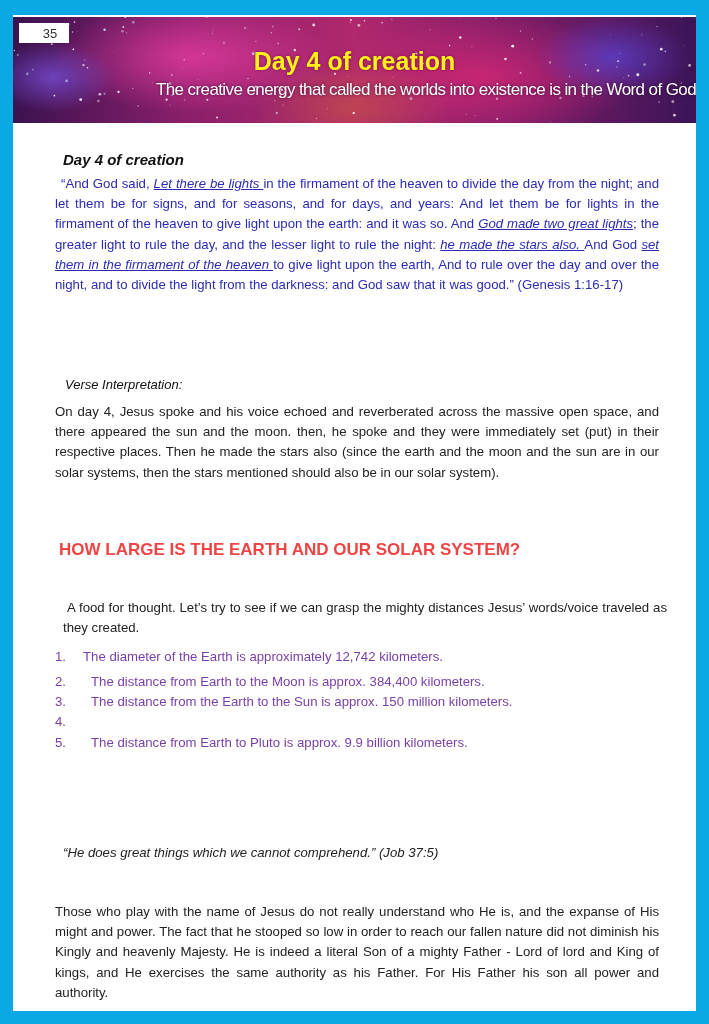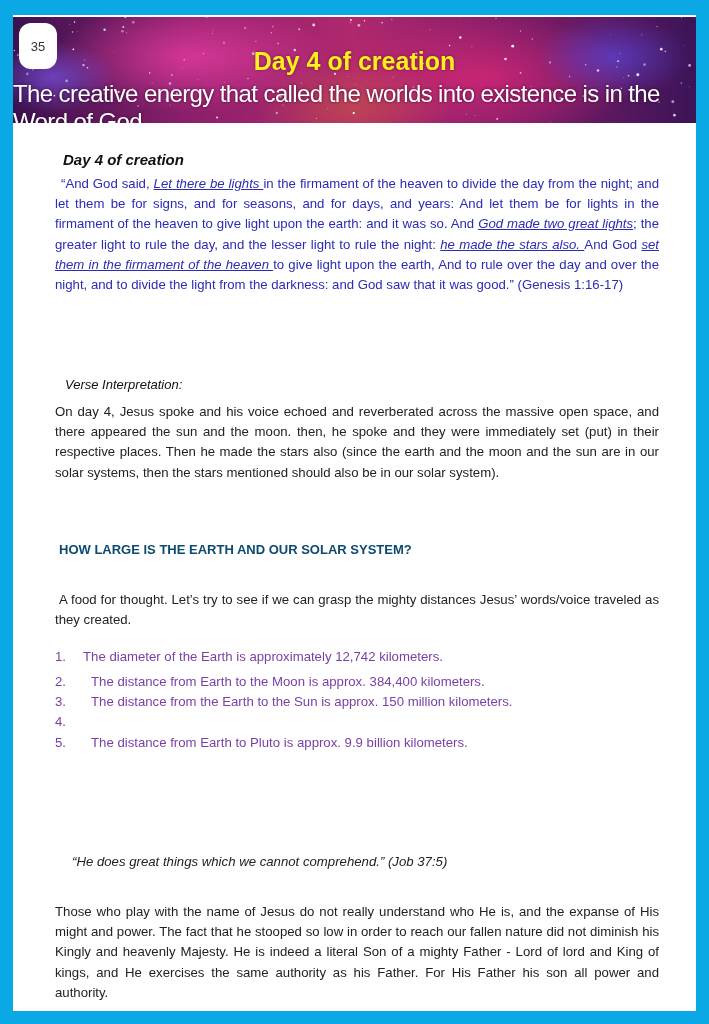--- a/index.html
+++ b/index.html
@@ -8,33 +8,33 @@
   .banner { position:absolute; left:0; top:2px; width:683px; height:106px; overflow:hidden;
     background:
       radial-gradient(ellipse 90px 50px at 40px 60px, rgba(120,80,220,0.75), transparent 70%),
       radial-gradient(ellipse 110px 60px at 600px 40px, rgba(90,70,220,0.7), transparent 70%),
       radial-gradient(ellipse 140px 70px at 340px 90px, rgba(200,90,60,0.55), transparent 70%),
       radial-gradient(ellipse 200px 80px at 180px 40px, rgba(230,60,160,0.8), transparent 70%),
       radial-gradient(ellipse 220px 90px at 470px 60px, rgba(220,40,120,0.75), transparent 70%),
       linear-gradient(90deg, #3a1250 0%, #8a1f6a 25%, #b0286e 50%, #7b1c66 75%, #3b1458 100%);
   }
   .stars { position:absolute; inset:0; }
-  .page-num { position:absolute; left:6px; top:6px; width:38px; height:46px; background:#fff; border-radius:12px;
-    font-size:13px; color:#333; display:flex; align-items:center; justify-content:center; }
+  .page-num { position:absolute; left:6px; top:6px; width:38px; height:20px; background:#fff; border-radius:0;
+    font-size:13px; color:#333; display:flex; align-items:center; justify-content:center;padding-left:12px; }
   .banner-title { position:absolute; left:0; right:0; top:30px; text-align:center; color:#ffef1a; font-weight:bold; font-size:25px;
     text-shadow:0 0 3px rgba(80,0,40,0.6); }
-  .banner-sub { position:absolute; left:0; right:0; top:63px; text-align:left; color:#ffffff; font-size:24px; letter-spacing:-0.6px;
+  .banner-sub { position:absolute; left:0; right:0; top:63px; text-align:right; color:#ffffff; font-size:17px; letter-spacing:-0.6px;
     text-shadow:0 0 3px rgba(40,0,40,0.8); }
   .content { position:absolute; left:42px; top:130px; width:604px; font-size:13.2px; line-height:20.2px; }
   h2.section-title { margin:0; font-size:15px; font-weight:bold; font-style:italic; color:#111; position:absolute; top:5px; left:8px; }
   .verse { position:absolute; top:29px; left:0; width:604px; color:#2b2bb5; text-align:justify; text-indent:6px; }
   .verse u { text-decoration:underline;font-style:italic; }
   .interp-label { position:absolute; top:230px; left:10px; font-weight:normal; font-style:italic; color:#111; font-size:13px; }
   .interp { position:absolute; top:257px; left:0; width:604px; color:#222; text-align:justify; }
-  .how-title { position:absolute; top:395px; left:4px; font-weight:bold; font-size:13px; color:#0c4a6e; }
+  .how-title { position:absolute; top:395px; left:4px; font-weight:bold; font-size:17px; color:#ef4444; }
   .food { position:absolute; top:445px; left:0; width:604px; color:#222; text-align:justify; text-indent:4px; }
   .list { position:absolute; left:0; width:604px; color:#7a3fa6; margin:0; padding:0; list-style:none; }
   .list li { display:flex; }
   .list .num { width:28px; }
   .list1 { top:502px; }
   .list2 { top:527px; }
   .list2 .num { width:36px; }
   .job { position:absolute; top:690px; left:0; font-style:italic; color:#222; }
   .final { position:absolute; top:757px; left:0; width:604px; color:#222; text-align:justify; }
 </style>
@@ -192,21 +192,21 @@
 
   <div class="content">
     <h2 class="section-title">Day 4 of creation</h2>
 
     <p class="verse" style="margin:0;"><span>“And God said, </span><u>Let there be lights </u><span>in the firmament of the heaven to divide the day from the night; and let them be for signs, and for seasons, and for days, and years: And let them be for lights in the firmament of the heaven to give light upon the earth: and it was so. And </span><u>God made two great lights</u><span>; the greater light to rule the day, and the lesser light to rule the night: </span><u>he made the stars also. </u><span>And God </span><u>set them in the firmament of the heaven </u><span>to give light upon the earth, And to rule over the day and over the night, and to divide the light from the darkness: and God saw that it was good.” (Genesis 1:16-17)</span></p>
 
     <div class="interp-label">Verse Interpretation:</div>
     <p class="interp" style="margin:0;">On day 4, Jesus spoke and his voice echoed and reverberated across the massive open space, and there appeared the sun and the moon. then, he spoke and they were immediately set (put) in their respective places. Then he made the stars also (since the earth and the moon and the sun are in our solar systems, then the stars mentioned should also be in our solar system).</p>
 
     <div class="how-title">HOW LARGE IS THE EARTH AND OUR SOLAR SYSTEM?</div>
-    <p class="food" style="margin:0;">A food for thought. Let’s try to see if we can grasp the mighty distances Jesus’ words/voice traveled as they created.</p>
+    <p class="food" style="margin:8px;">A food for thought. Let’s try to see if we can grasp the mighty distances Jesus’ words/voice traveled as they created.</p>
 
     <ul class="list list1">
       <li>
           <span class="num">1.</span>
           <span>The diameter of the Earth is approximately 12,742 kilometers.</span>
         </li>
     </ul>
     <ul class="list list2">
       <li>
           <span class="num">2.</span>
@@ -218,16 +218,16 @@
         </li>
       <li>
           <span class="num">4.</span>
         </li>
       <li>
           <span class="num">5.</span>
           <span>The distance from Earth to Pluto is approx. 9.9 billion kilometers.</span>
         </li>
     </ul>
 
-    <p class="job" style="margin:17px;">“He does great things which we cannot comprehend.” (Job 37:5)</p>
+    <p class="job" style="margin:8px;">“He does great things which we cannot comprehend.” (Job 37:5)</p>
     <p class="final" style="margin:0;">Those who play with the name of Jesus do not really understand who He is, and the expanse of His might and power. The fact that he stooped so low in order to reach our fallen nature did not diminish his Kingly and heavenly Majesty. He is indeed a literal Son of a mighty Father - Lord of lord and King of kings, and He exercises the same authority as his Father. For His Father his son all power and authority.</p>
   </div>
 </div>
 
 </body></html>

